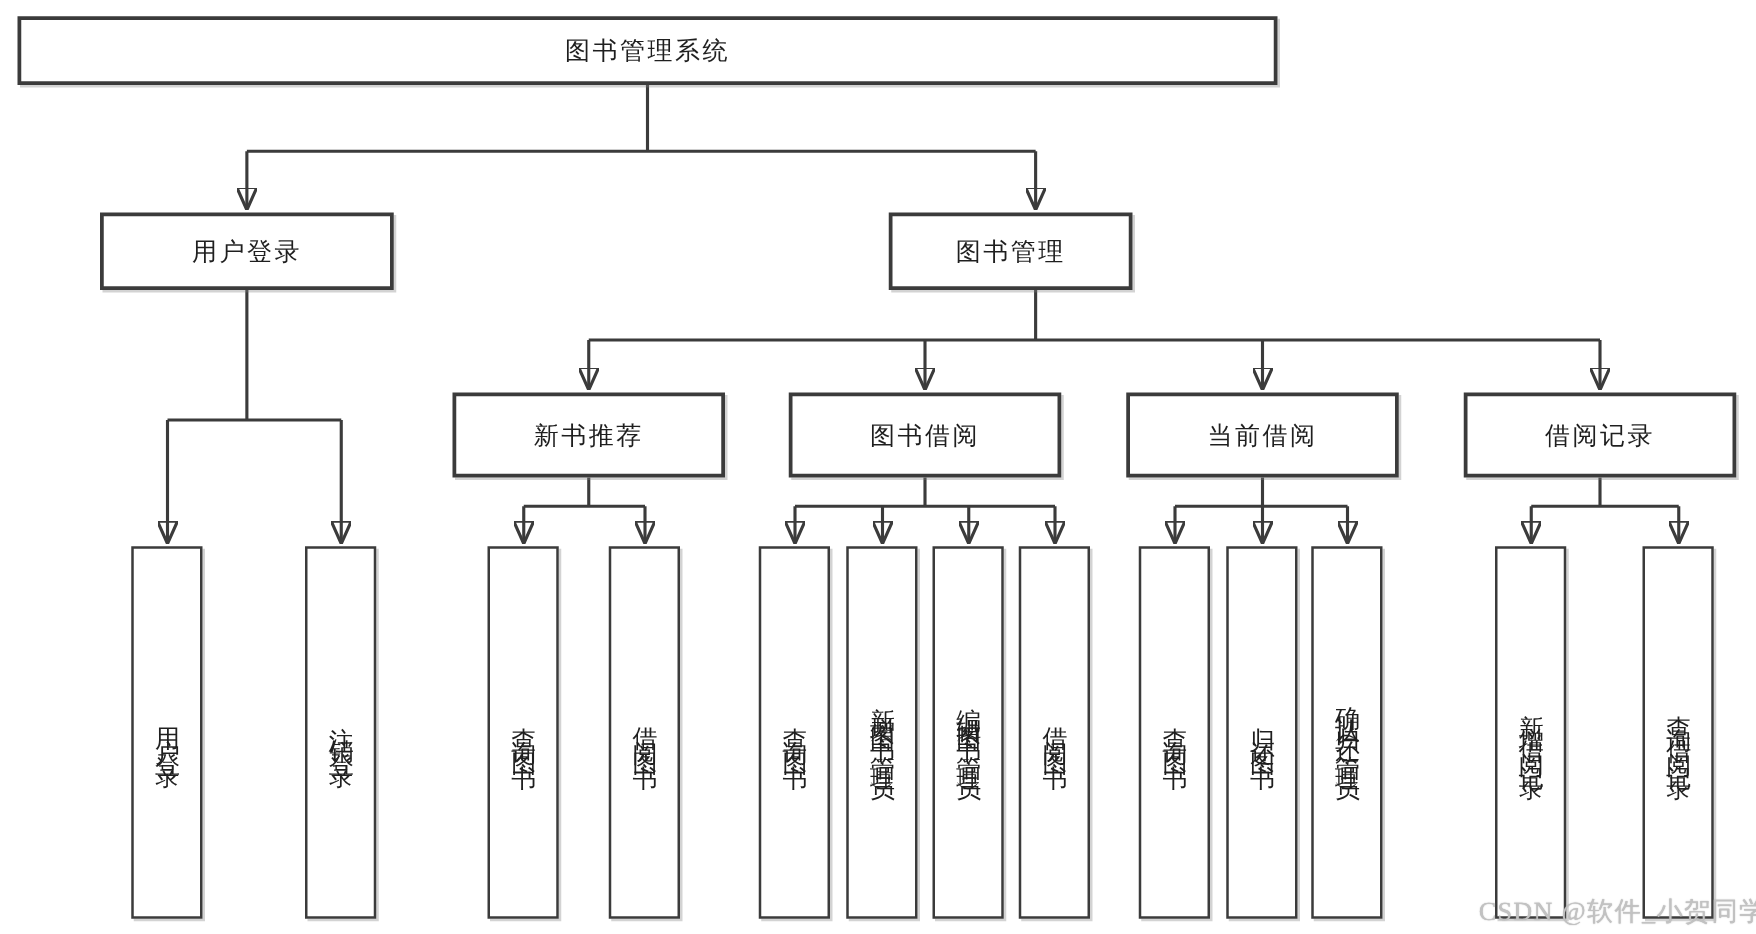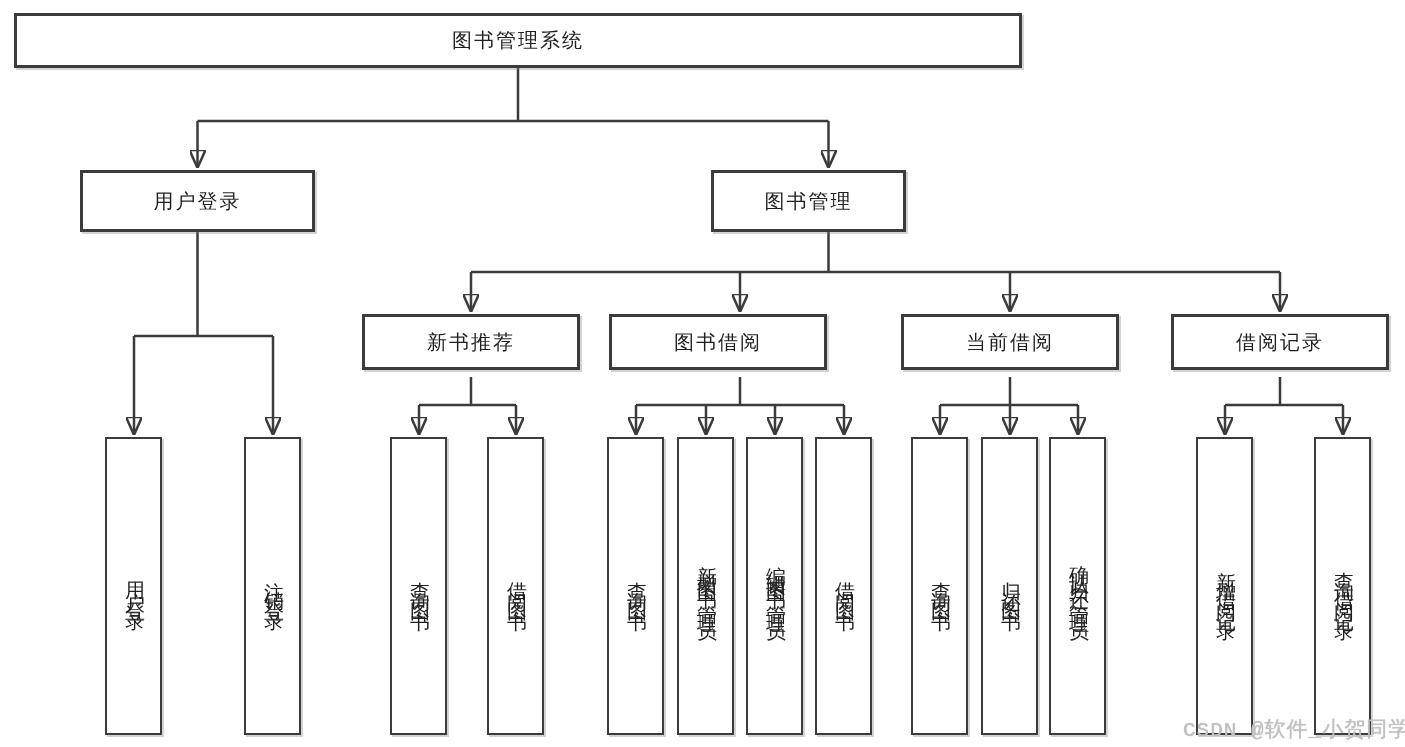--- a/index.html
+++ b/index.html
@@ -1,21 +1,21 @@
 <!DOCTYPE html>
 <html><head>
 <meta charset="utf-8">
 <style>
   html, body { margin: 0; padding: 0; background: #ffffff; }
   .canvas {
     position: relative;
     width: 1405px;
     height: 747px;
     background: #ffffff;
-    font-family: Liberation Mono, monospace;
+    font-family: Liberation Serif, serif;
     overflow: hidden;
   }
   svg.connectors {
     position: absolute;
     left: 0; top: 0;
     width: 1405px; height: 747px;
   }
   svg.connectors path {
     fill: none;
     stroke: #3b3b3b;
@@ -31,23 +31,23 @@
     justify-content: center;
     color: #1f1f1f;
     font-size: 20px;
     letter-spacing: 2px;
     box-sizing: border-box;
     text-align: center;
   }
   .box.root   { left: 14px;  top: 13px;  width: 1008px; height: 55px; }
   .box.lvl2a  { left: 80px;  top: 170px; width: 235px;  height: 62px; }
   .box.lvl2b  { left: 711px; top: 170px; width: 195px;  height: 62px; }
-  .box.lvl3   { top: 314px; width: 218px; height: 56px; }
+  .box.lvl3   { top: 314px; width: 218px; height: 68px; }
   .box.l3a { left: 362px; }
-  .box.l3b { left: 609px; }
+  .box.l3b { left: 631px; }
   .box.l3c { left: 901px; }
   .box.l3d { left: 1171px; }
   .box.leaf {
     top: 437px;
     width: 57px;
     height: 298px;
     border-width: 2.5px;
     writing-mode: vertical-rl;
     text-orientation: mixed;
     letter-spacing: 10px;

